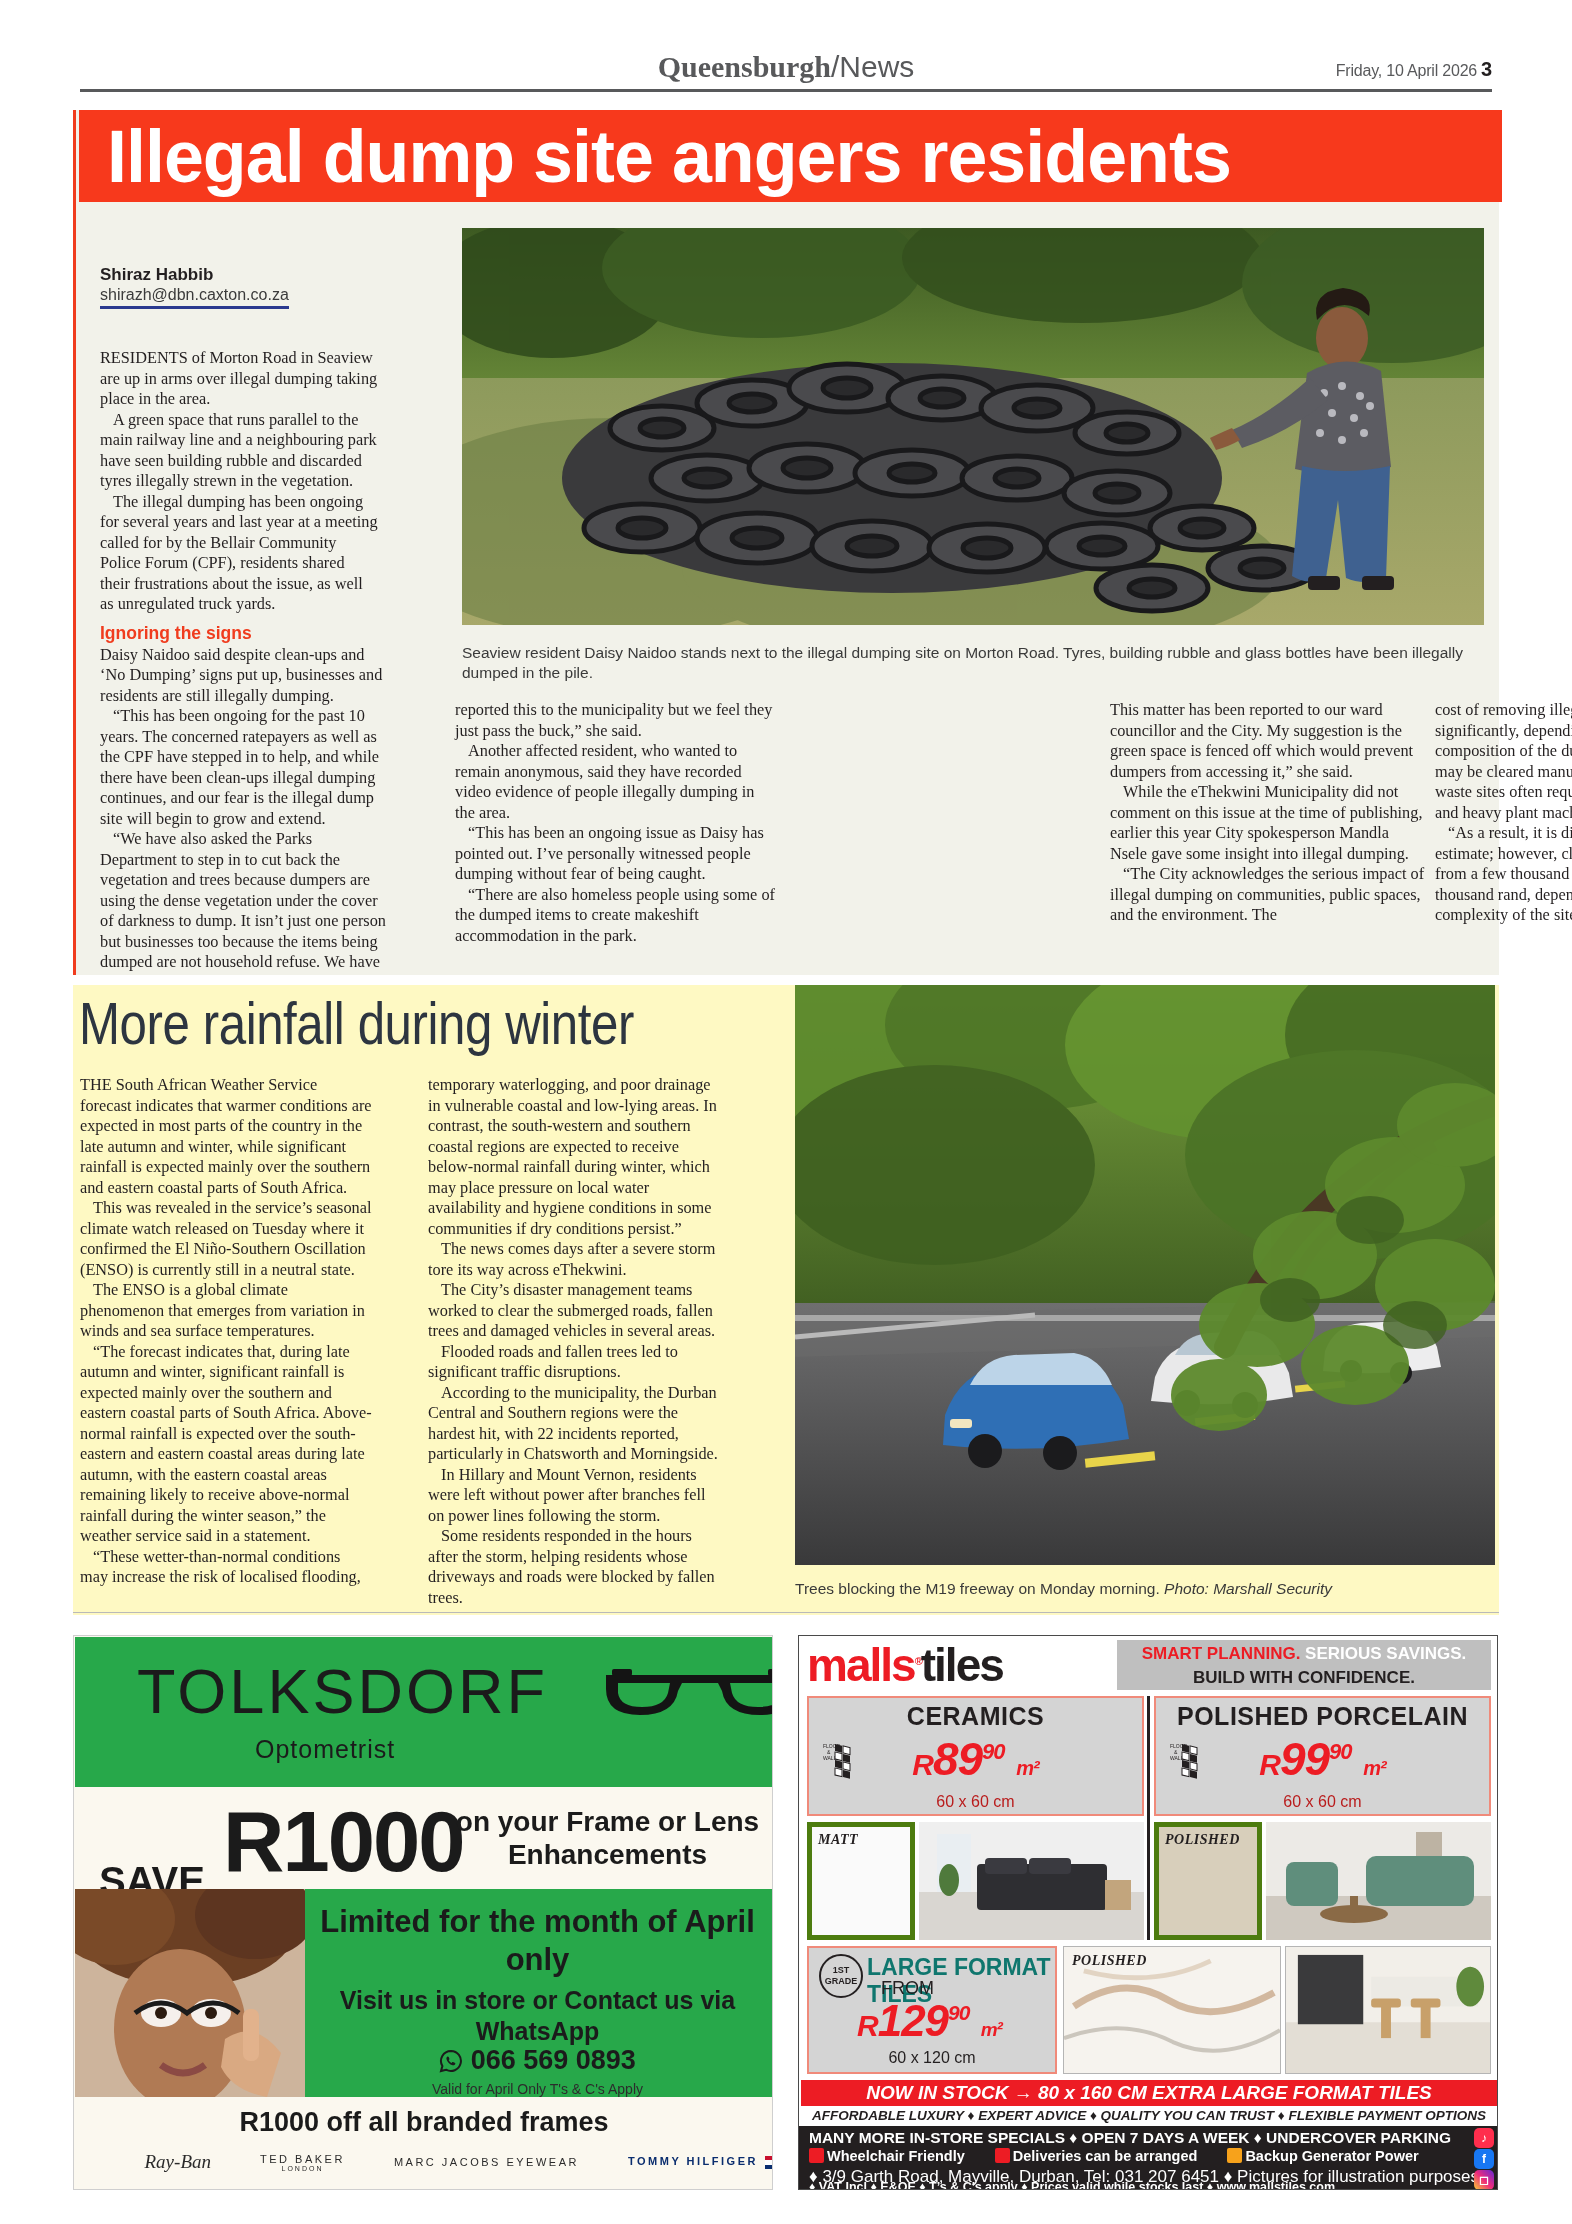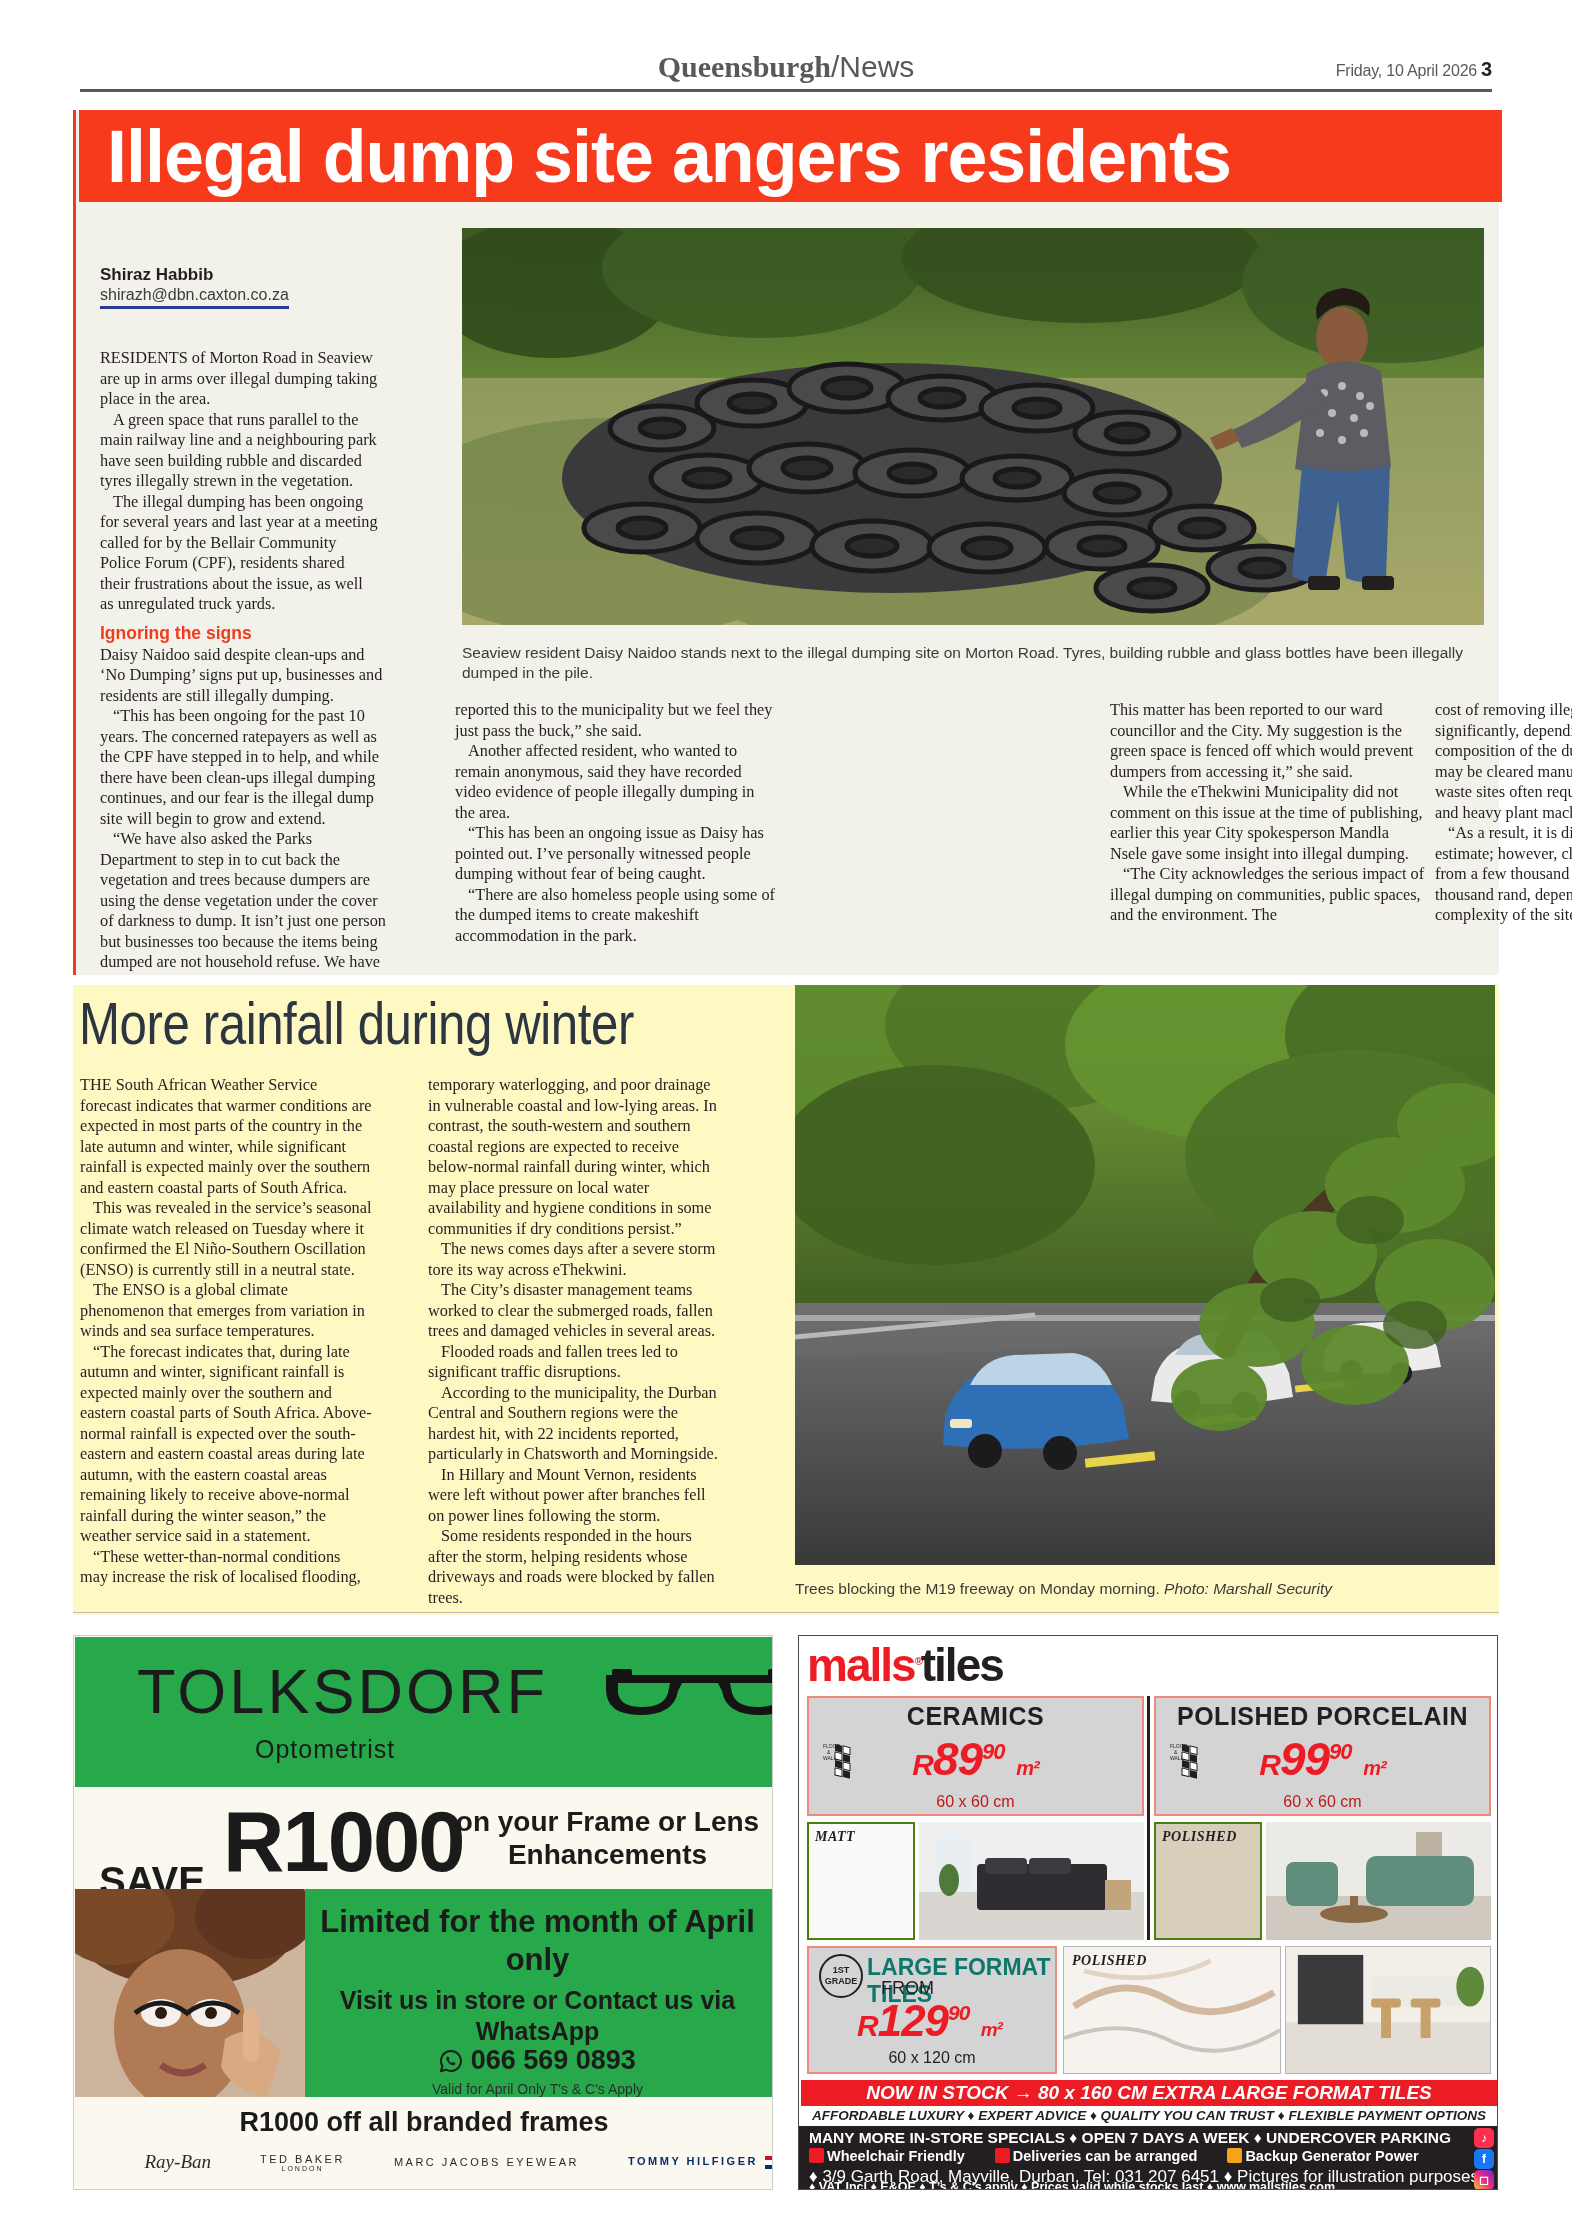--- a/index.html
+++ b/index.html
@@ -218,21 +218,21 @@
   .tp-price .unit { font-size: 20px; }
   .tp-size {
     position: absolute; left: 0; bottom: 3px; width: 100%; text-align: center;
     font-family: "Liberation Sans", sans-serif; font-size: 16px; color: #b91c1c;
   }
   .tp-icon { position: absolute; left: 14px; top: 42px; width: 38px; height: 40px; }
 
   .swatch-row { position: absolute; width: 337px; height: 118px; }
   .sw-left { left: 8px; top: 186px; }
   .sw-right { left: 355px; top: 186px; }
-  .sw-box { position: absolute; left: 0; top: 0; width: 108px; height: 118px; border: 2px solid #4d7c0f; }
+  .sw-box { position: absolute; left: 0; top: 0; width: 108px; height: 118px; border: 5px solid #4d7c0f; }
   .sw-label {
     position: absolute; left: 6px; top: 5px;
     font-family: "Liberation Serif", serif; font-style: italic; font-weight: bold;
     font-size: 14px; color: #231f20; text-transform: uppercase; letter-spacing: 0.5px;
   }
   .sw-photo { position: absolute; left: 112px; top: 0; width: 225px; height: 118px; overflow: hidden; }
   .vdiv { position: absolute; left: 348px; top: 60px; width: 3px; height: 244px; background: #231f20; }
 
   .lft-panel { position: absolute; left: 8px; top: 310px; width: 250px; height: 128px; background: #d4d4d4; border: 2px solid #f08a7a; }
   .lft-title { position: absolute; left: 58px; top: 6px; font-family: "Liberation Sans", sans-serif; font-weight: bold; font-size: 23px; color: #0f766e; }
@@ -588,20 +588,25 @@
         </div>
       </div>
     </div>
   </div>
 
   <div class="ad-malls">
     <div class="malls-top">
       <div class="malls-logo">
         <span class="m1">malls</span><span class="tm">®</span><span class="m2">tiles</span>
       </div>
+      <div class="malls-slogan">
+        <span class="red">SMART PLANNING.</span>
+        <span class="wht">SERIOUS SAVINGS.</span><br>
+        <span class="dk">BUILD WITH CONFIDENCE.</span>
+      </div>
     </div>
 
     <div class="vdiv"></div>
 
     <div class="tile-panel tp-left">
       <div class="tp-title">CERAMICS</div>
       <svg class="tp-icon" viewBox="0 0 38 40">
         <text x="0" y="8" font-size="5" font-family="Liberation Sans" fill="#231f20">FLOOR</text>
         <text x="4" y="14" font-size="5" font-family="Liberation Sans" fill="#231f20">&amp;</text>
         <text x="0" y="20" font-size="5" font-family="Liberation Sans" fill="#231f20">WALL</text>

